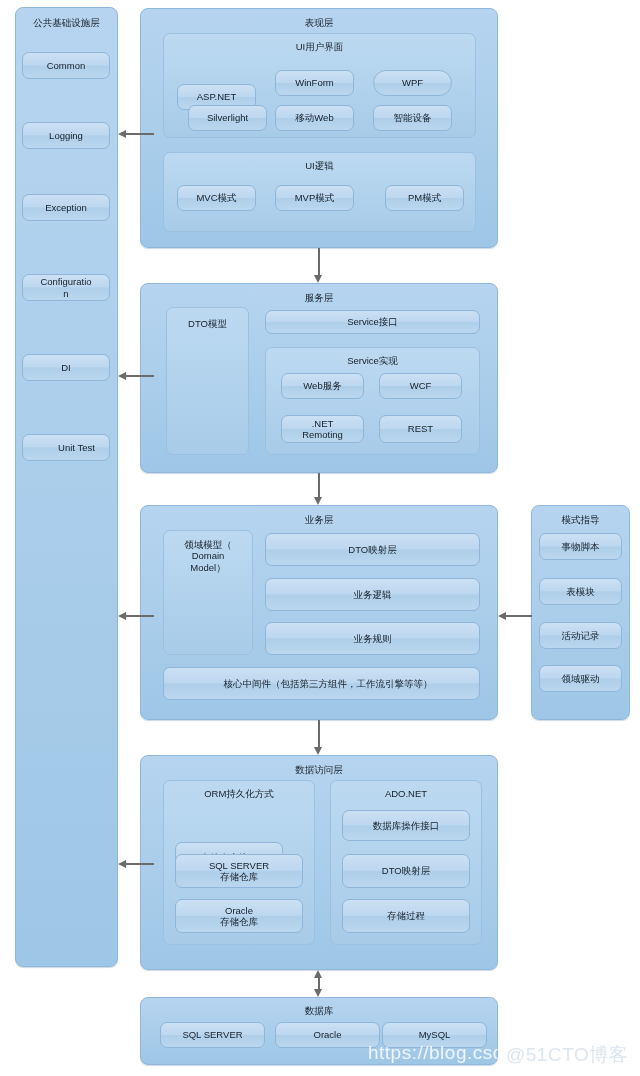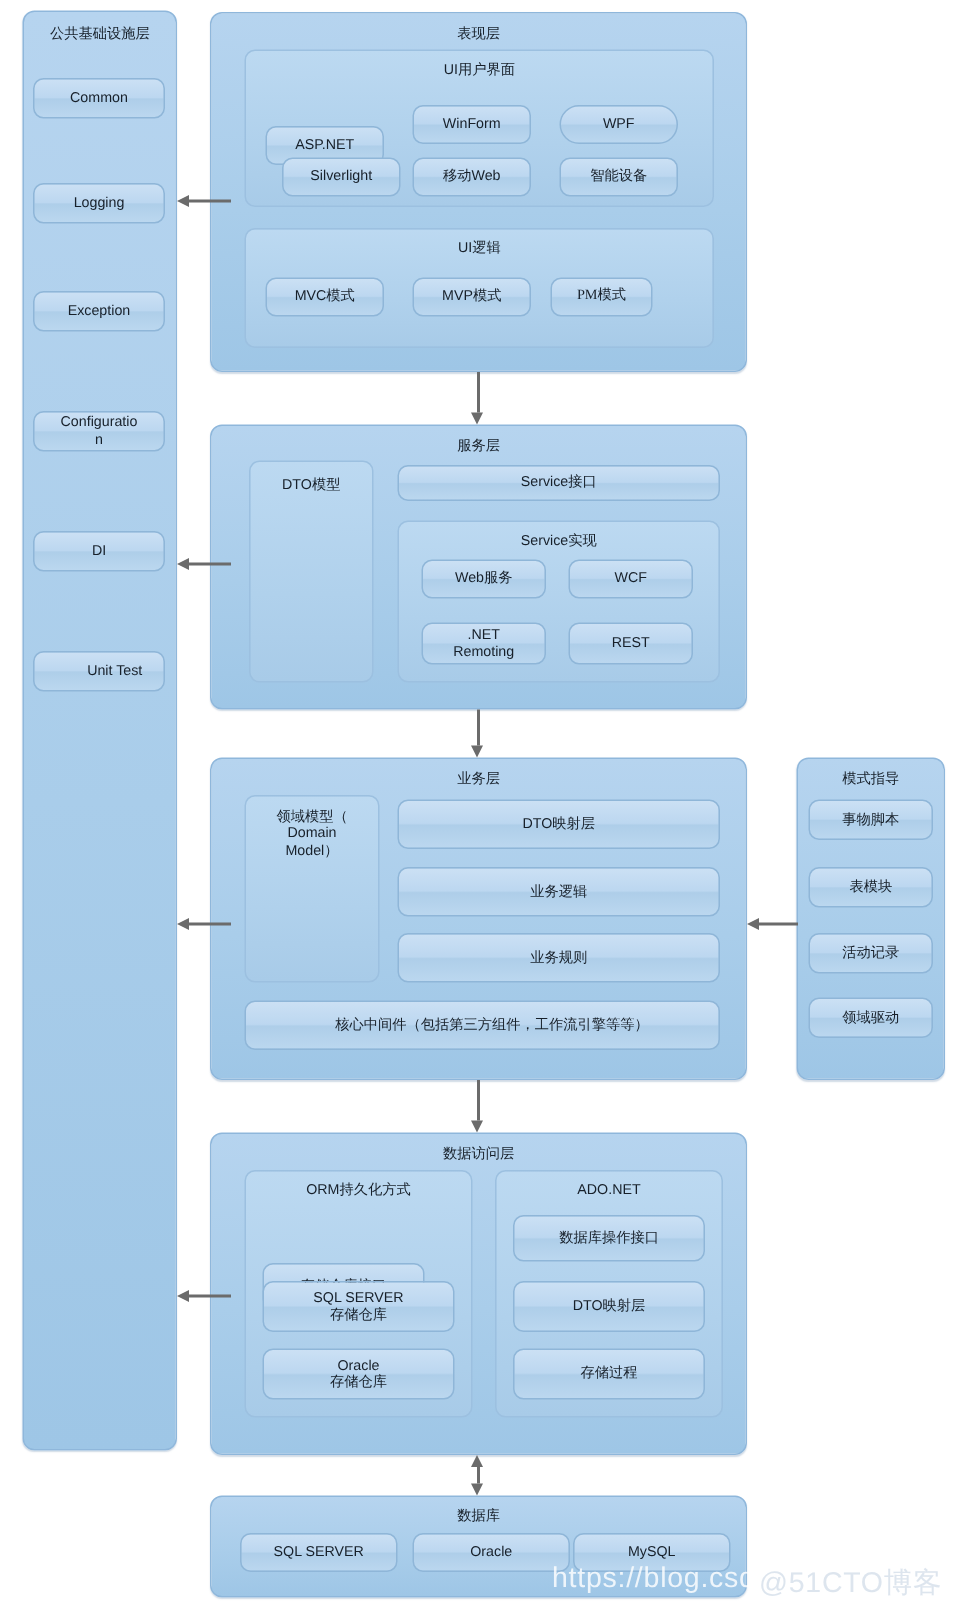--- a/index.html
+++ b/index.html
@@ -153,21 +153,21 @@
 
 <div class="subpanel" style="left:163px; top:152px; width:313px; height:80px;">
   <div class="title" style="top:7px;">UI逻辑</div>
 </div>
 <div class="leafbox" style="left:177px; top:185px; width:79px; height:26px;">
   <span>MVC模式</span>
 </div>
 <div class="leafbox" style="left:275px; top:185px; width:79px; height:26px;">
   <span>MVP模式</span>
 </div>
-<div class="leafbox" style="left:367px; top:185px; width:68px; height:26px;font-family:Liberation Serif, serif;">
+<div class="leafbox" style="left:385px; top:185px; width:79px; height:26px;">
   <span>PM模式</span>
 </div>
 
 <div class="panel" style="left:140px; top:283px; width:358px; height:190px;">
   <div class="title" style="top:8px;">服务层</div>
 </div>
 
 <div class="subpanel" style="left:166px; top:307px; width:83px; height:148px;">
   <div class="title" style="top:10px;">DTO模型</div>
 </div>

